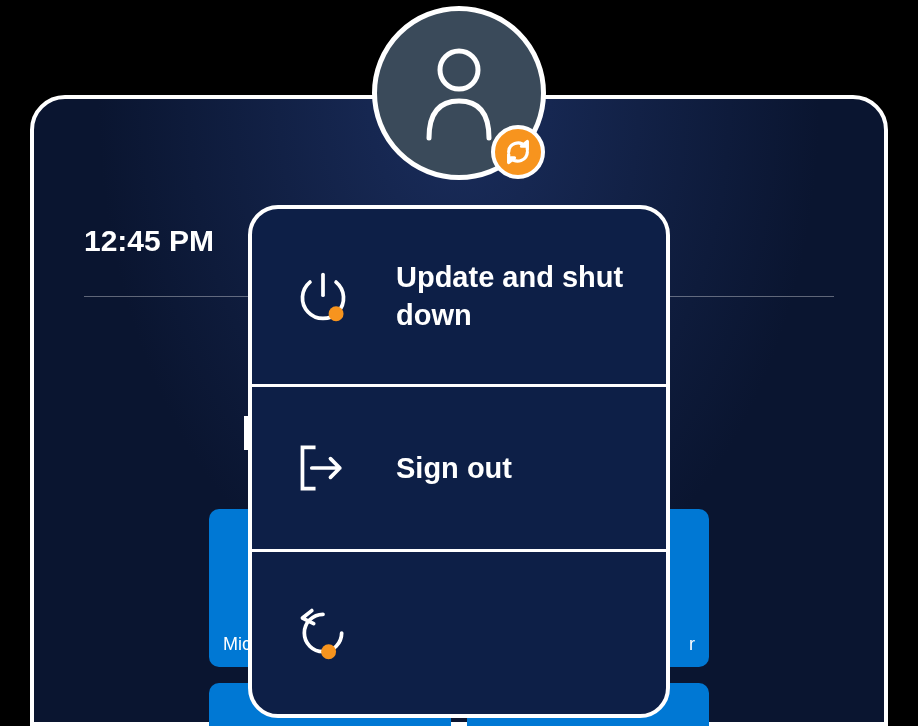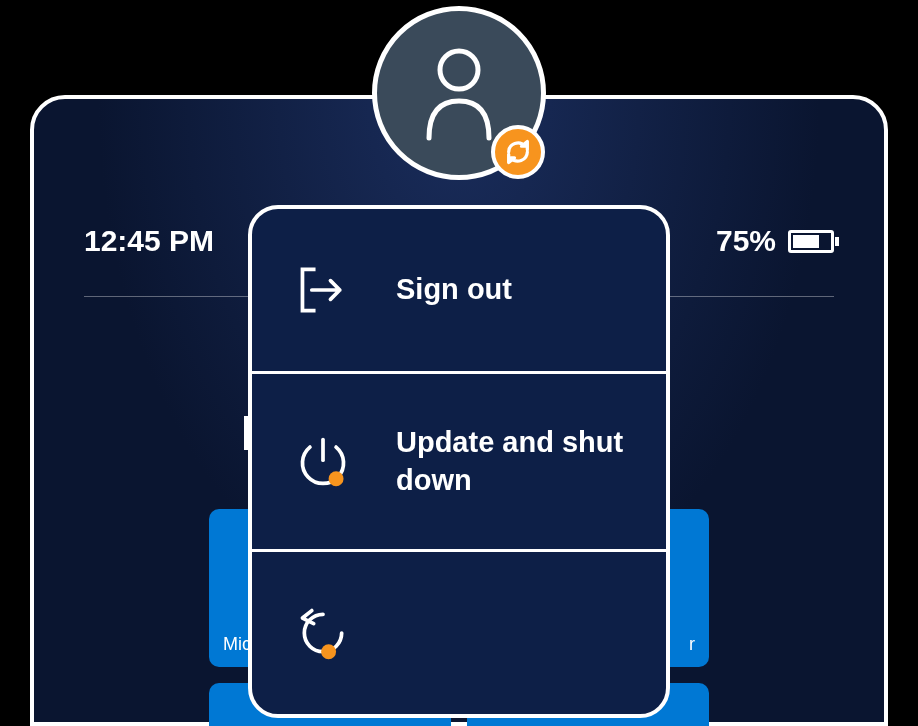--- a/index.html
+++ b/index.html
@@ -170,26 +170,20 @@
       height: 34px;
       background: #fff;
     }
   </style>
 </head>
 <body>
 
 <div class="panel">
   <div class="status-bar">
     <span>12:45 PM</span>
-    <div class="status-right">
-      <span>75%</span>
-      <div class="battery-icon">
-        <div class="battery-fill"></div>
-      </div>
-    </div>
   </div>
 
   <div class="app-title-partial"></div>
 
   <div class="app-tiles">
     <div class="tile">
       <span class="tile-label">Mic</span>
     </div>
     <div class="tile">
       <span class="tile-label" style="left:auto;right:14px">r</span>
@@ -211,36 +205,36 @@
       <path d="M 4 12 A 8 8 0 0 1 18 7 L 15 7 L 20 3 L 20 10" fill="none" stroke="#fff" stroke-width="2.8" stroke-linecap="round" stroke-linejoin="round"></path>
       <path d="M 20 12 A 8 8 0 0 1 6 17 L 9 17 L 4 21 L 4 14" fill="none" stroke="#fff" stroke-width="2.8" stroke-linecap="round" stroke-linejoin="round"></path>
     </svg>
   </div>
 </div>
 
 <div class="power-menu">
   <div class="power-item">
     <div class="power-item-icon">
       <svg viewBox="0 0 60 60" width="56" height="56">
-        <path d="M 22 8 L 8 8 L 8 52 L 22 52" fill="none" stroke="#fff" stroke-width="4"></path>
-        <path d="M 18 30 L 48 30 M 38 20 L 48 30 L 38 40" fill="none" stroke="#fff" stroke-width="4" stroke-linecap="round" stroke-linejoin="round"></path>
-      </svg>
-    </div>
-    <div class="power-item-label">Sign out</div>
-  </div>
-
-  <div class="power-item">
-    <div class="power-item-icon">
-      <svg viewBox="0 0 60 60" width="56" height="56">
         <path d="M 30 6 L 30 28" fill="none" stroke="#fff" stroke-width="4" stroke-linecap="round"></path>
         <path d="M 16 14 A 22 22 0 1 0 44 14" fill="none" stroke="#fff" stroke-width="4" stroke-linecap="round"></path>
         <circle cx="44" cy="48" r="8" fill="#f7941e"></circle>
       </svg>
     </div>
     <div class="power-item-label">Update and shut down</div>
+  </div>
+
+  <div class="power-item">
+    <div class="power-item-icon">
+      <svg viewBox="0 0 60 60" width="56" height="56">
+        <path d="M 22 8 L 8 8 L 8 52 L 22 52" fill="none" stroke="#fff" stroke-width="4"></path>
+        <path d="M 18 30 L 48 30 M 38 20 L 48 30 L 38 40" fill="none" stroke="#fff" stroke-width="4" stroke-linecap="round" stroke-linejoin="round"></path>
+      </svg>
+    </div>
+    <div class="power-item-label">Sign out</div>
   </div>
 
   <div class="power-item">
     <div class="power-item-icon">
       <svg viewBox="0 0 60 60" width="56" height="56">
         <path d="M 50 30 A 20 20 0 1 1 30 10" fill="none" stroke="#fff" stroke-width="4" stroke-linecap="round"></path>
         <path d="M 18 6 L 8 14 L 20 20" fill="none" stroke="#fff" stroke-width="4" stroke-linecap="round" stroke-linejoin="round"></path>
         <circle cx="36" cy="50" r="8" fill="#f7941e"></circle>
       </svg>
     </div>

